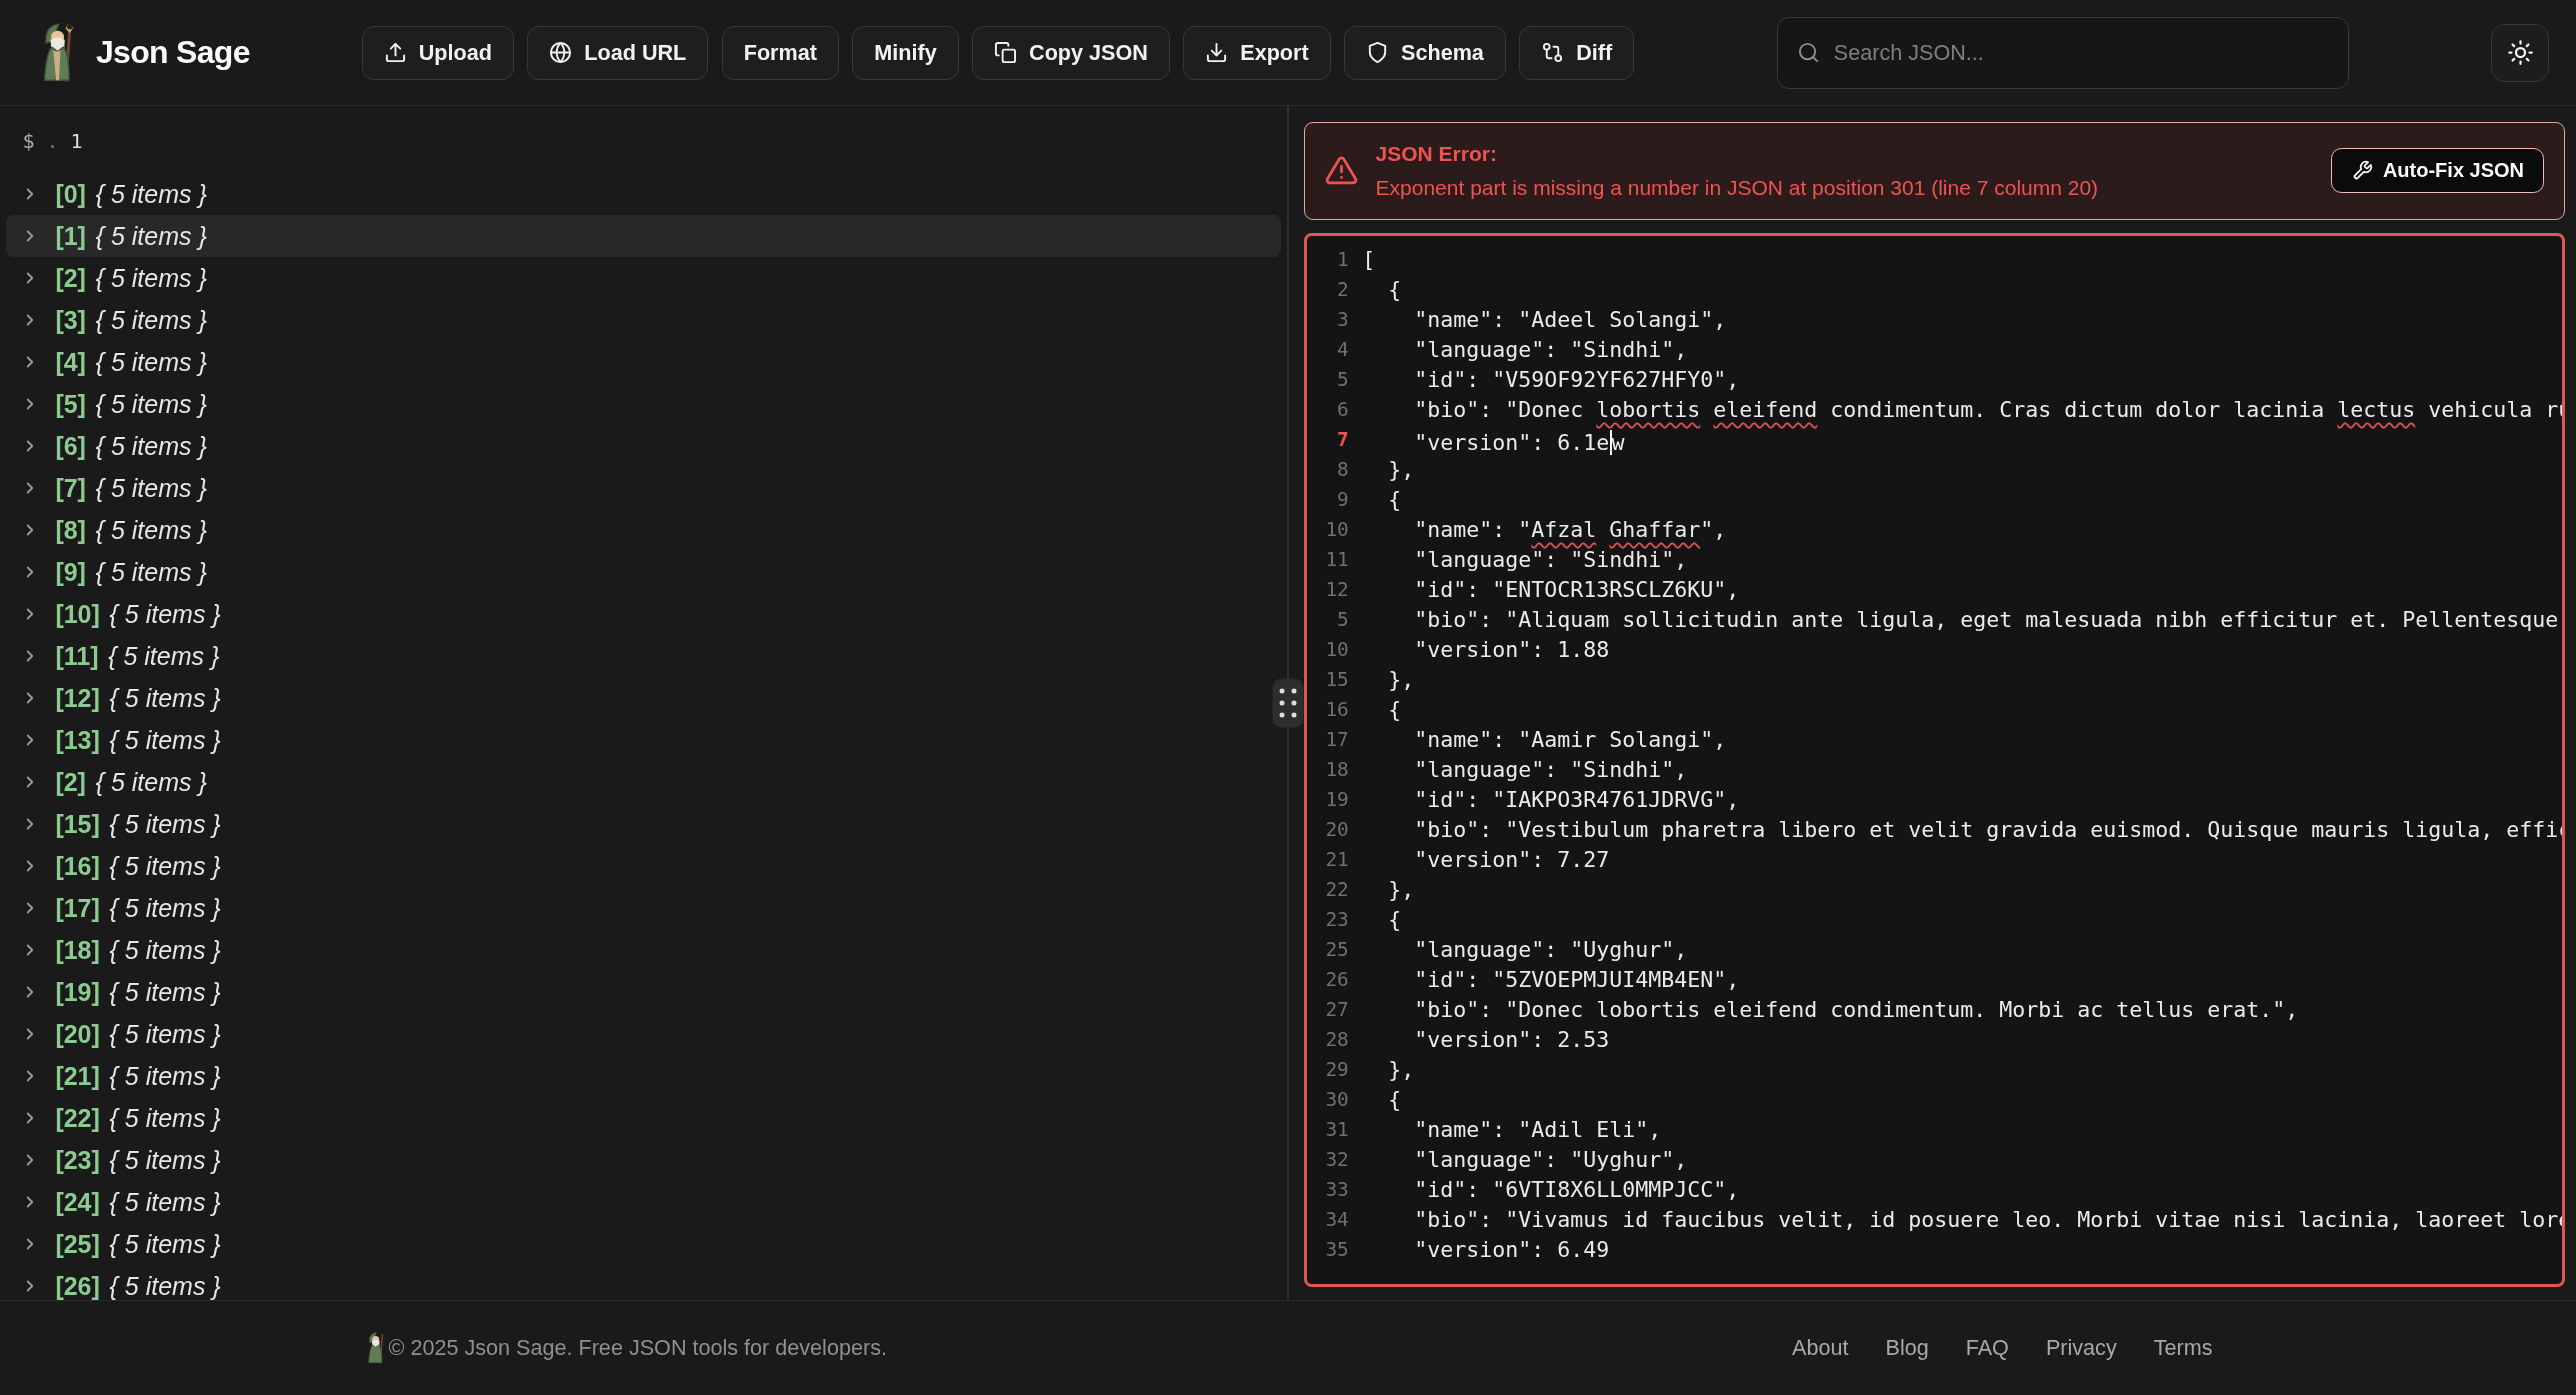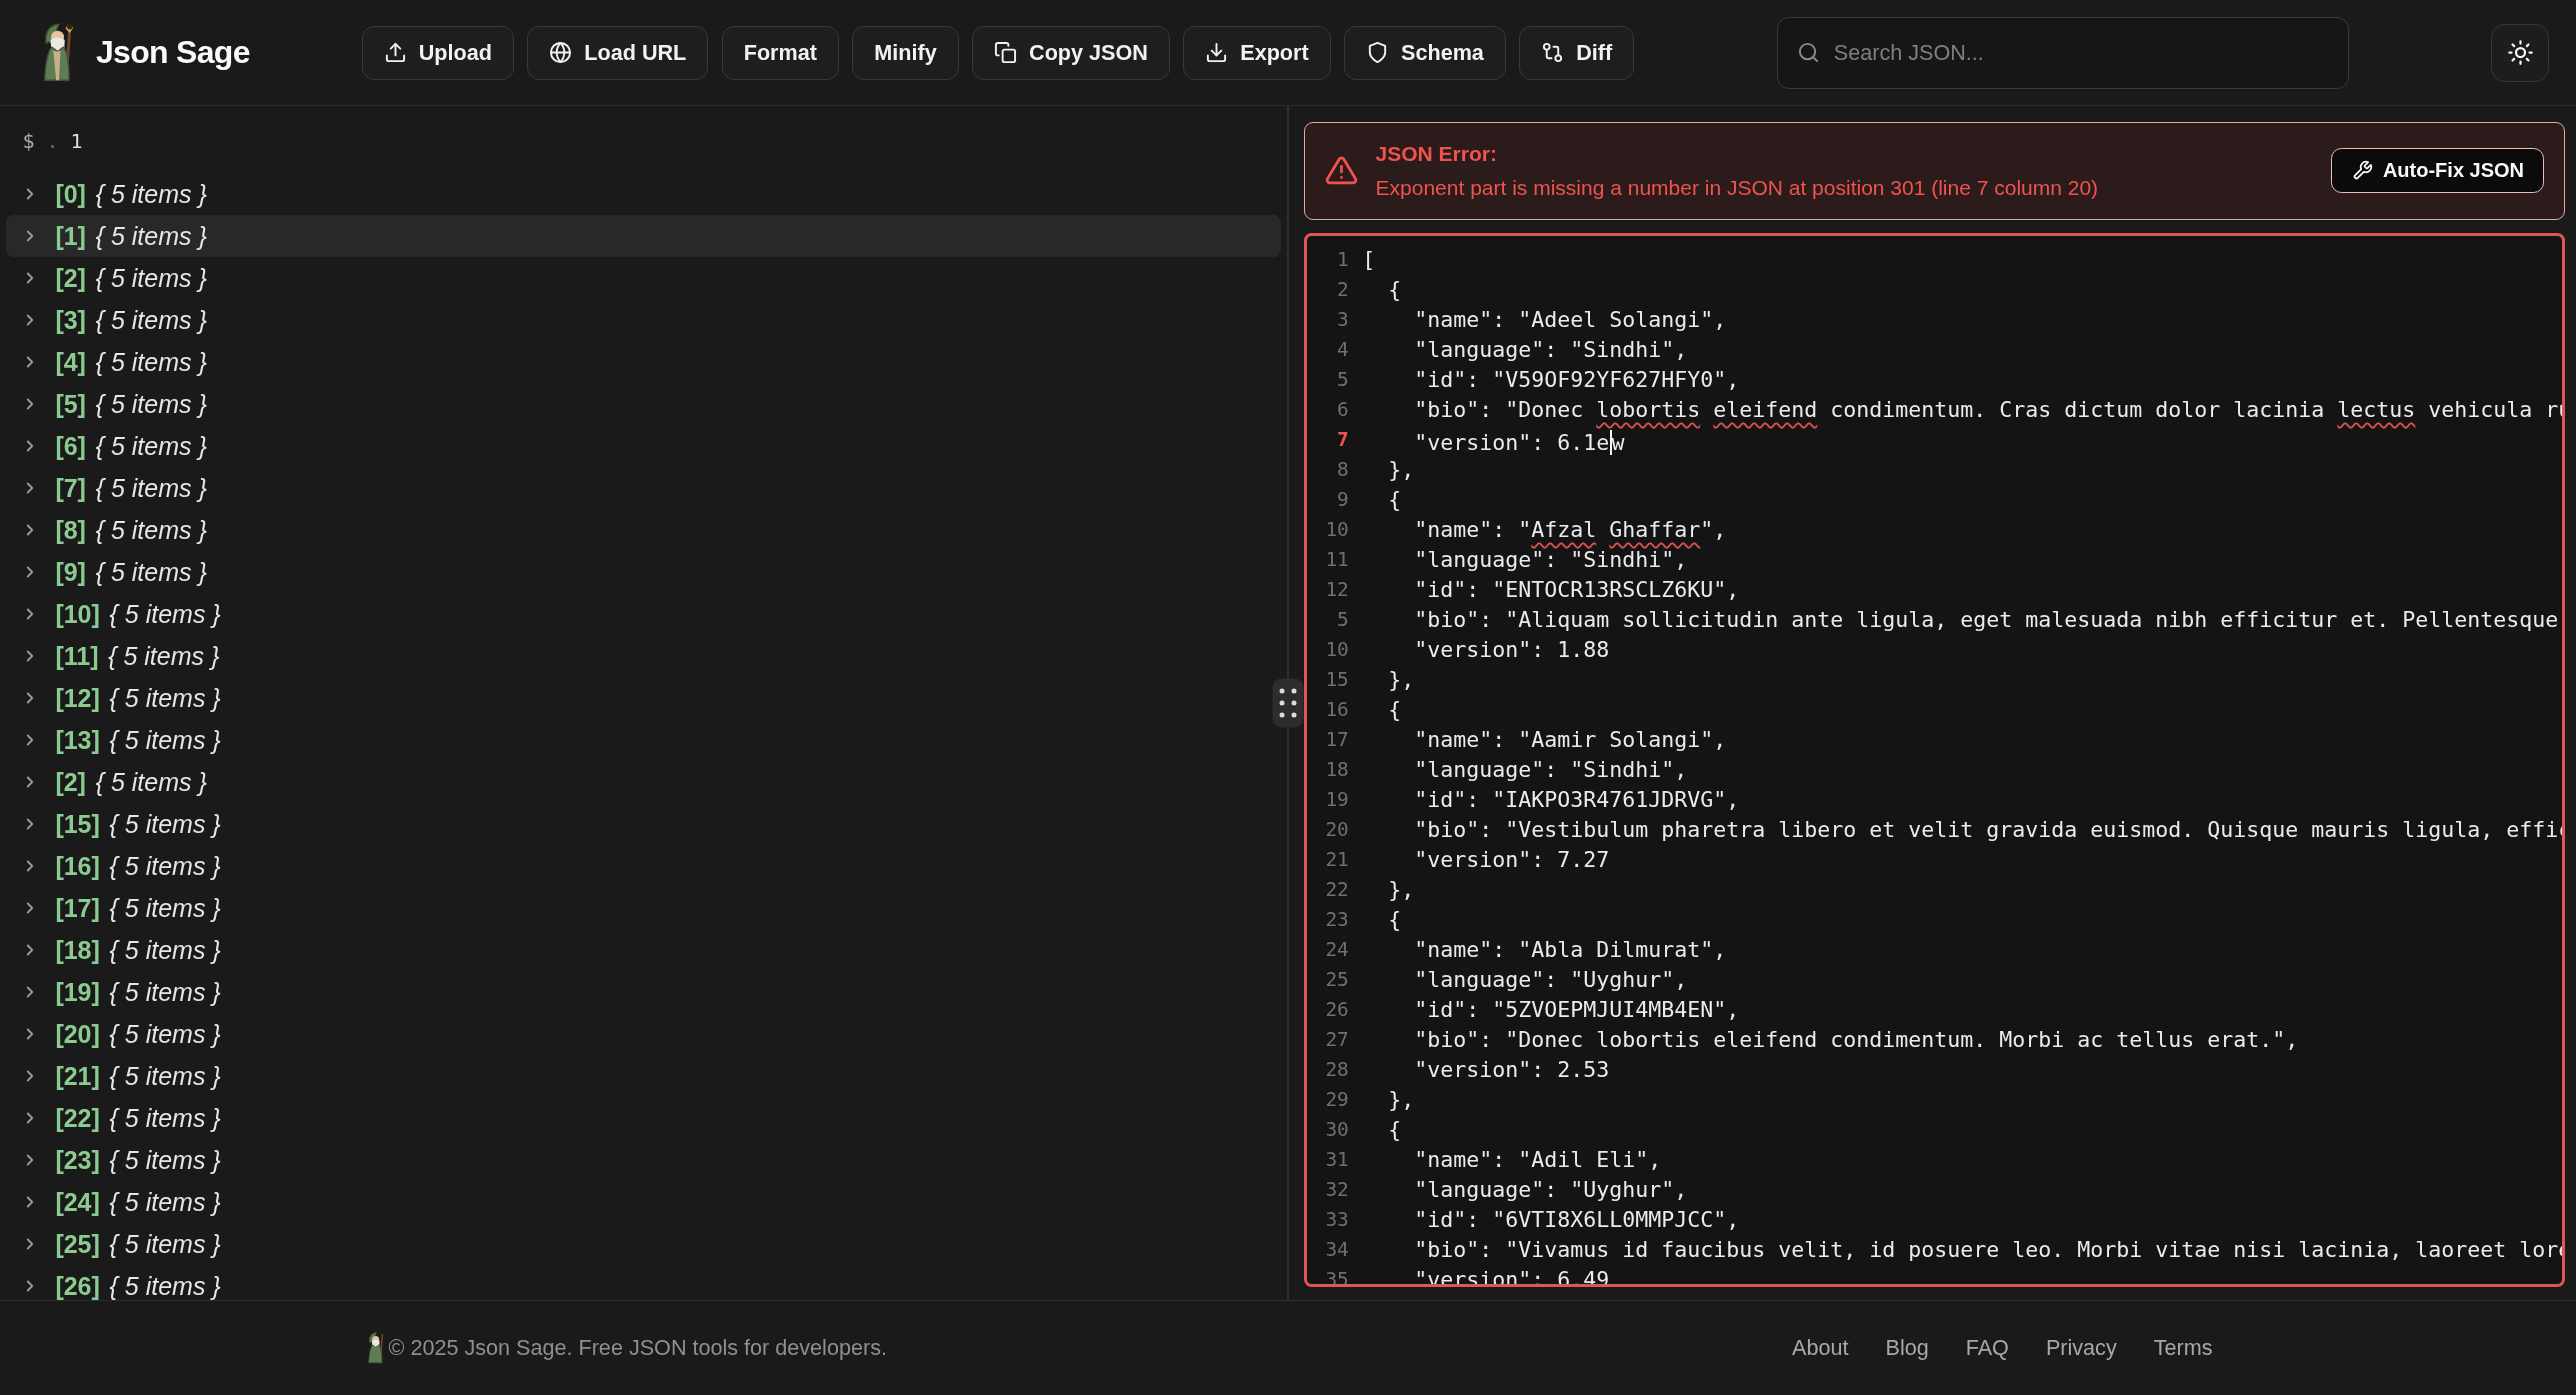--- a/index.html
+++ b/index.html
@@ -490,21 +490,20 @@
           <div class="code-line"><span class="ln">10</span><span class="code">    "version": 1.88</span></div>
           <div class="code-line"><span class="ln">15</span><span class="code">  },</span></div>
           <div class="code-line"><span class="ln">16</span><span class="code">  {</span></div>
           <div class="code-line"><span class="ln">17</span><span class="code">    "name": "Aamir Solangi",</span></div>
           <div class="code-line"><span class="ln">18</span><span class="code">    "language": "Sindhi",</span></div>
           <div class="code-line"><span class="ln">19</span><span class="code">    "id": "IAKPO3R4761JDRVG",</span></div>
           <div class="code-line"><span class="ln">20</span><span class="code">    "bio": "Vestibulum pharetra libero et velit gravida euismod. Quisque mauris ligula, efficitur porttitor sodales ac, lacinia non ex. Fusce eu ultrices elit, vel posuere neque.",</span></div>
           <div class="code-line"><span class="ln">21</span><span class="code">    "version": 7.27</span></div>
           <div class="code-line"><span class="ln">22</span><span class="code">  },</span></div>
           <div class="code-line"><span class="ln">23</span><span class="code">  {</span></div>
-          <div class="code-line"><span class="ln">24</span><span class="code">    "name": "Abla Dilmurat",</span></div>
           <div class="code-line"><span class="ln">25</span><span class="code">    "language": "Uyghur",</span></div>
           <div class="code-line"><span class="ln">26</span><span class="code">    "id": "5ZVOEPMJUI4MB4EN",</span></div>
           <div class="code-line"><span class="ln">27</span><span class="code">    "bio": "Donec lobortis eleifend condimentum. Morbi ac tellus erat.",</span></div>
           <div class="code-line"><span class="ln">28</span><span class="code">    "version": 2.53</span></div>
           <div class="code-line"><span class="ln">29</span><span class="code">  },</span></div>
           <div class="code-line"><span class="ln">30</span><span class="code">  {</span></div>
           <div class="code-line"><span class="ln">31</span><span class="code">    "name": "Adil Eli",</span></div>
           <div class="code-line"><span class="ln">32</span><span class="code">    "language": "Uyghur",</span></div>
           <div class="code-line"><span class="ln">33</span><span class="code">    "id": "6VTI8X6LL0MMPJCC",</span></div>
           <div class="code-line"><span class="ln">34</span><span class="code">    "bio": "Vivamus id faucibus velit, id posuere leo. Morbi vitae nisi lacinia, laoreet lorem nec, egestas orci. Suspendisse potenti.",</span></div>

